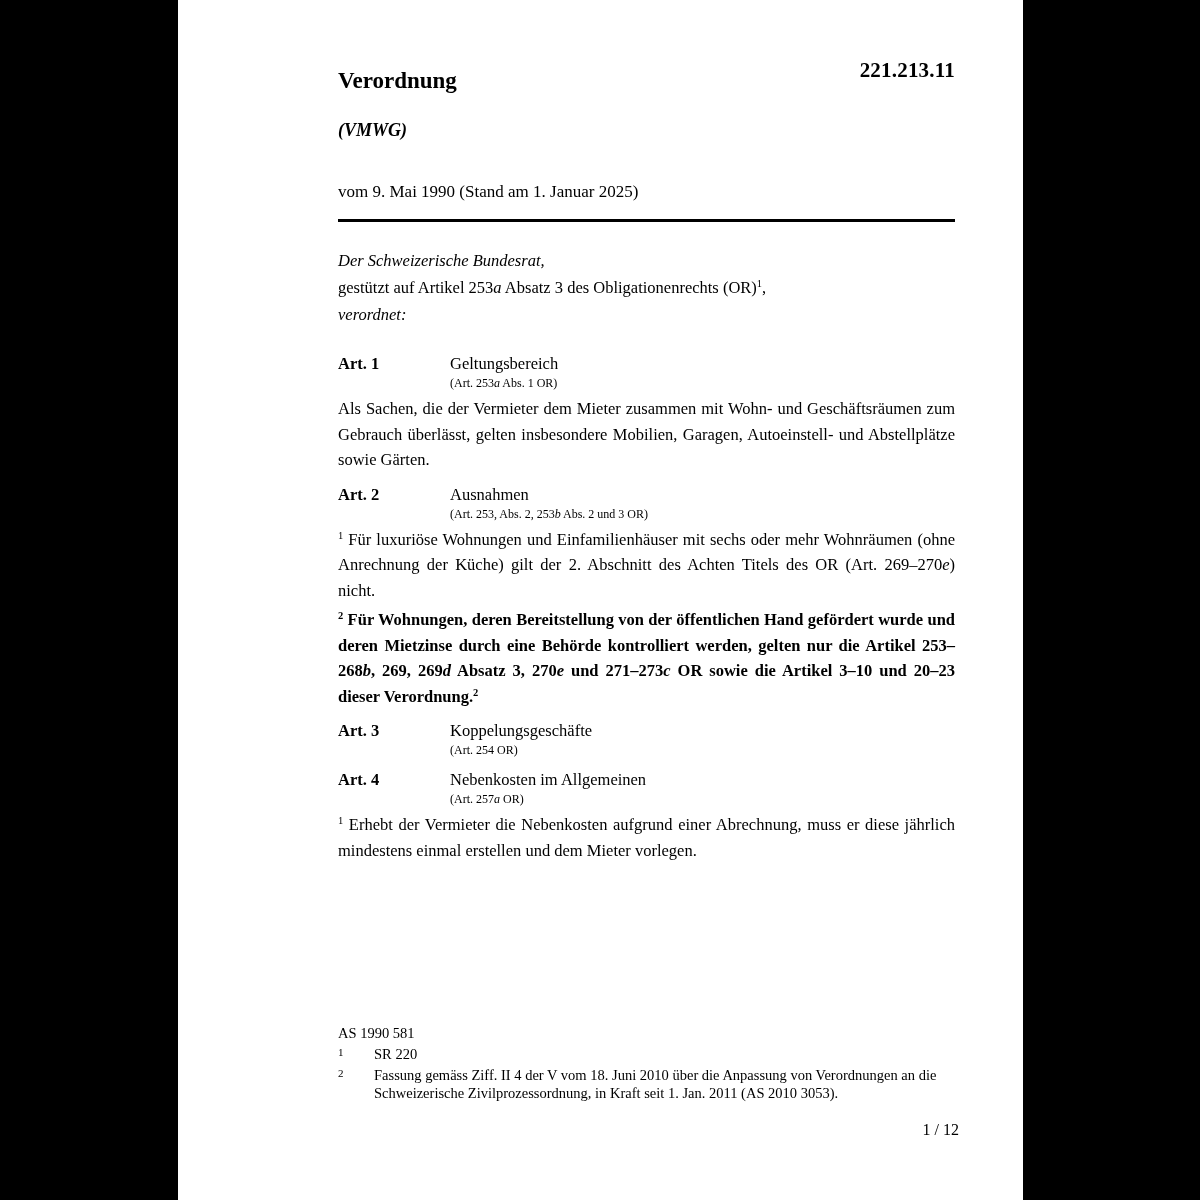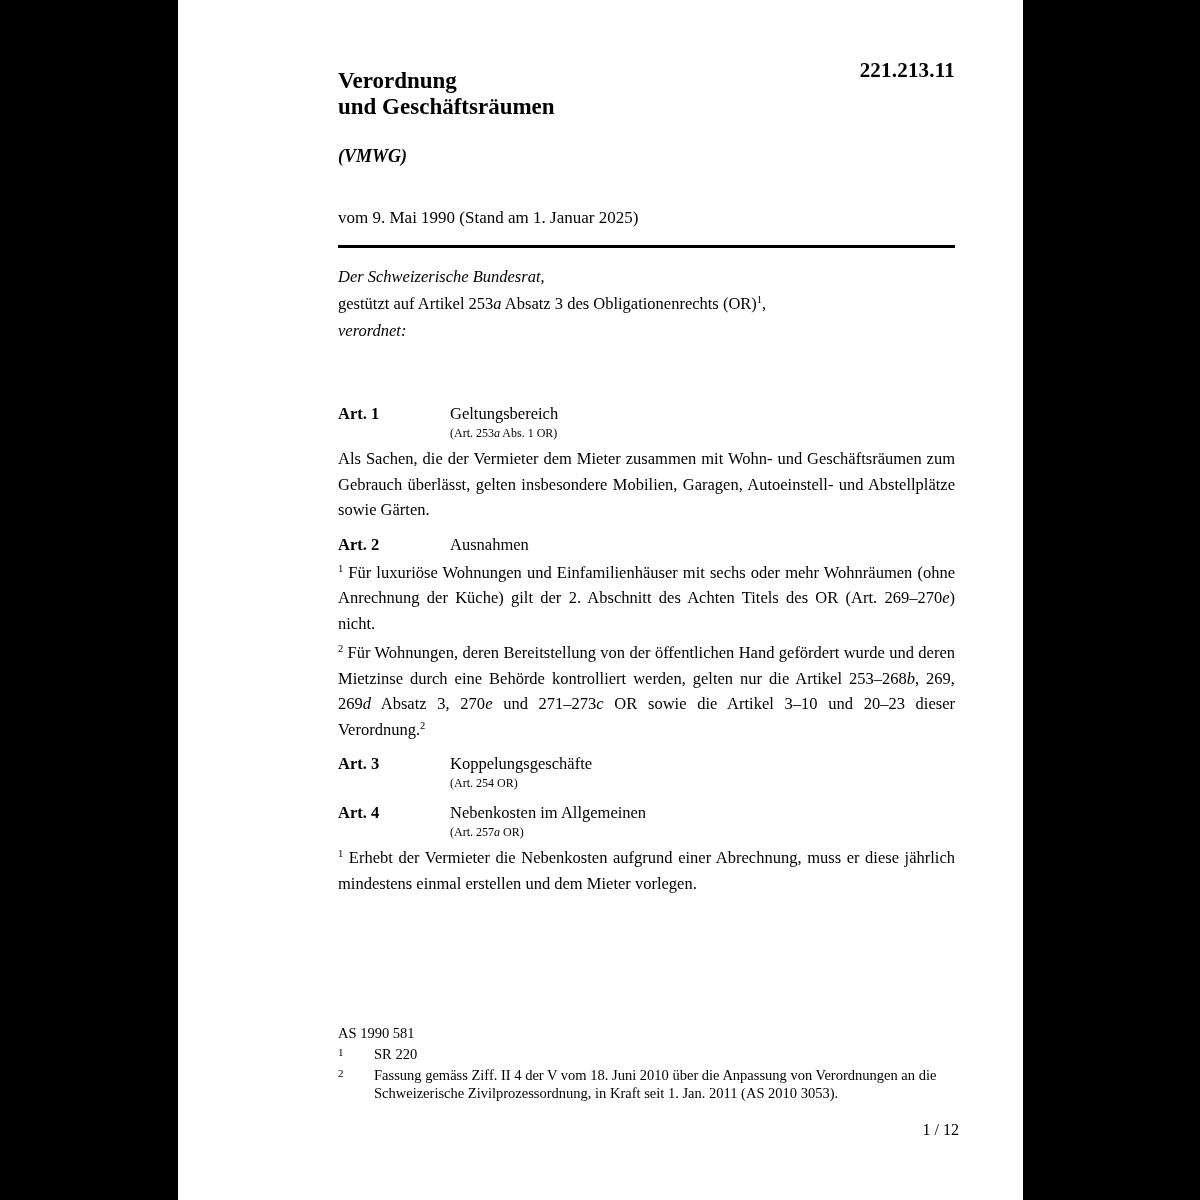--- a/index.html
+++ b/index.html
@@ -20,31 +20,31 @@
   .doc-number {
     position: absolute; top: 58px; right: 68px;
     font-size: 21px; font-weight: 700; letter-spacing: 0.2px;
   }
   .content { position: absolute; left: 160px; top: 0; width: 617px; }
   .title { margin: 68px 0 0; font-size: 23px; font-weight: 700; line-height: 26px; }
   .abbrev { margin-top: 26px; font-size: 18px; font-weight: 700; font-style: italic; }
   .date-line { margin-top: 41px; font-size: 17px; }
   .rule { margin-top: 17px; border-top: 3px solid #000; height: 0; }
   .pre { margin: 0; font-size: 16.5px; line-height: 27px; }
-  .pre.pre-first { margin-top: 15px; }
+  .pre.pre-first { margin-top: 25px; }
   .article { margin-top: 12px; }
-  .article.first { margin-top: 60px; }
+  .article.first { margin-top: 26px; }
   .art-heading { font-size: 16.5px; line-height: 20px; }
   .art-num { display: inline-block; width: 112px; font-weight: 700; }
   .art-ref { margin: 2px 0 0 112px; font-size: 12px; line-height: 15px; }
   .body-p {
     margin: 5px 0 0; font-size: 16.5px; line-height: 25.5px;
     text-align: justify;
   }
-  .body-p + .body-p { margin-top: 4px; }
+  .body-p + .body-p { margin-top: 4px; font-weight: bold; }
   sup { font-size: 10.5px; line-height: 0; }
   .it { font-style: italic; }
   .bd { font-weight: 400; }
   .footnotes { position: absolute; left: 160px; top: 1024px; width: 617px; }
   .fn-as { font-size: 14.5px; line-height: 18px; }
   .fn-item { display: flex; margin-top: 3px; font-size: 14.5px; line-height: 18px; }
   .fn-marker { flex: 0 0 36px; width: 36px; font-size: 11px; position: relative; top: -2px; }
   .fn-text { flex: 1; }
   .page-num { position: absolute; top: 1121px; right: 64px; font-size: 16px; }
 </style>
@@ -54,21 +54,20 @@
 <div class="stage">
   <div class="side-bar left"></div>
   <div class="side-bar right"></div>
 
   <div class="page">
     <div class="doc-number">221.213.11</div>
 
     <div class="content">
       <h1 class="title">
         <div>Verordnung</div>
-        <div>und Geschäftsräumen</div>
       </h1>
       <div class="abbrev">(VMWG)</div>
       <div class="date-line">vom 9. Mai 1990 (Stand am 1. Januar 2025)</div>
       <div class="rule"></div>
 
       <p class="pre pre-first"><span class="it">Der Schweizerische Bundesrat,</span></p>
       <p class="pre"><span>gestützt auf Artikel 253</span><span class="it">a</span><span> Absatz 3 des Obligationenrechts (OR)</span><sup>1</sup><span>,</span></p>
       <p class="pre"><span class="it">verordnet:</span></p>
 
       <section class="article first">
@@ -76,20 +75,21 @@
           <span class="art-num">Art. 1</span><span class="art-title">Geltungsbereich</span>
         </div>
         <div class="art-ref"><span>(Art. 253</span><span class="it">a</span><span> Abs. 1 OR)</span></div>
         <p class="body-p"><span>Als Sachen, die der Vermieter dem Mieter zusammen mit Wohn- und Geschäftsräumen zum Gebrauch überlässt, gelten insbesondere Mobilien, Garagen, Autoeinstell- und Abstellplätze sowie Gärten.</span></p>
       </section>
 
       <section class="article">
         <div class="art-heading">
           <span class="art-num">Art. 2</span><span class="art-title">Ausnahmen</span>
         </div>
+        <div class="art-ref"><span>(Art. 253, Abs. 2, 253</span><span class="it">b</span><span> Abs. 2 und 3 OR)</span></div>
         <p class="body-p"><sup>1</sup><span> Für luxuriöse Wohnungen und Einfamilienhäuser mit sechs oder mehr Wohnräumen (ohne Anrechnung der Küche) gilt der 2. Abschnitt des Achten Titels des OR (Art. 269–270</span><span class="it">e</span><span>) nicht.</span></p>
         <p class="body-p"><sup>2</sup><span> Für Wohnungen, deren Bereitstellung von der öffentlichen Hand gefördert wurde und deren Mietzinse durch eine Behörde kontrolliert werden, gelten nur die Artikel 253–268</span><span class="it">b</span><span>, 269, 269</span><span class="it">d</span><span> Absatz 3, 270</span><span class="it">e</span><span> und 271–273</span><span class="it">c</span><span> OR sowie die Artikel 3–10 und 20–23 dieser Verordnung.</span><sup>2</sup></p>
       </section>
 
       <section class="article">
         <div class="art-heading">
           <span class="art-num">Art. 3</span><span class="art-title">Koppelungsgeschäfte</span>
         </div>
         <div class="art-ref"><span>(Art. 254 OR)</span></div>
       </section>

